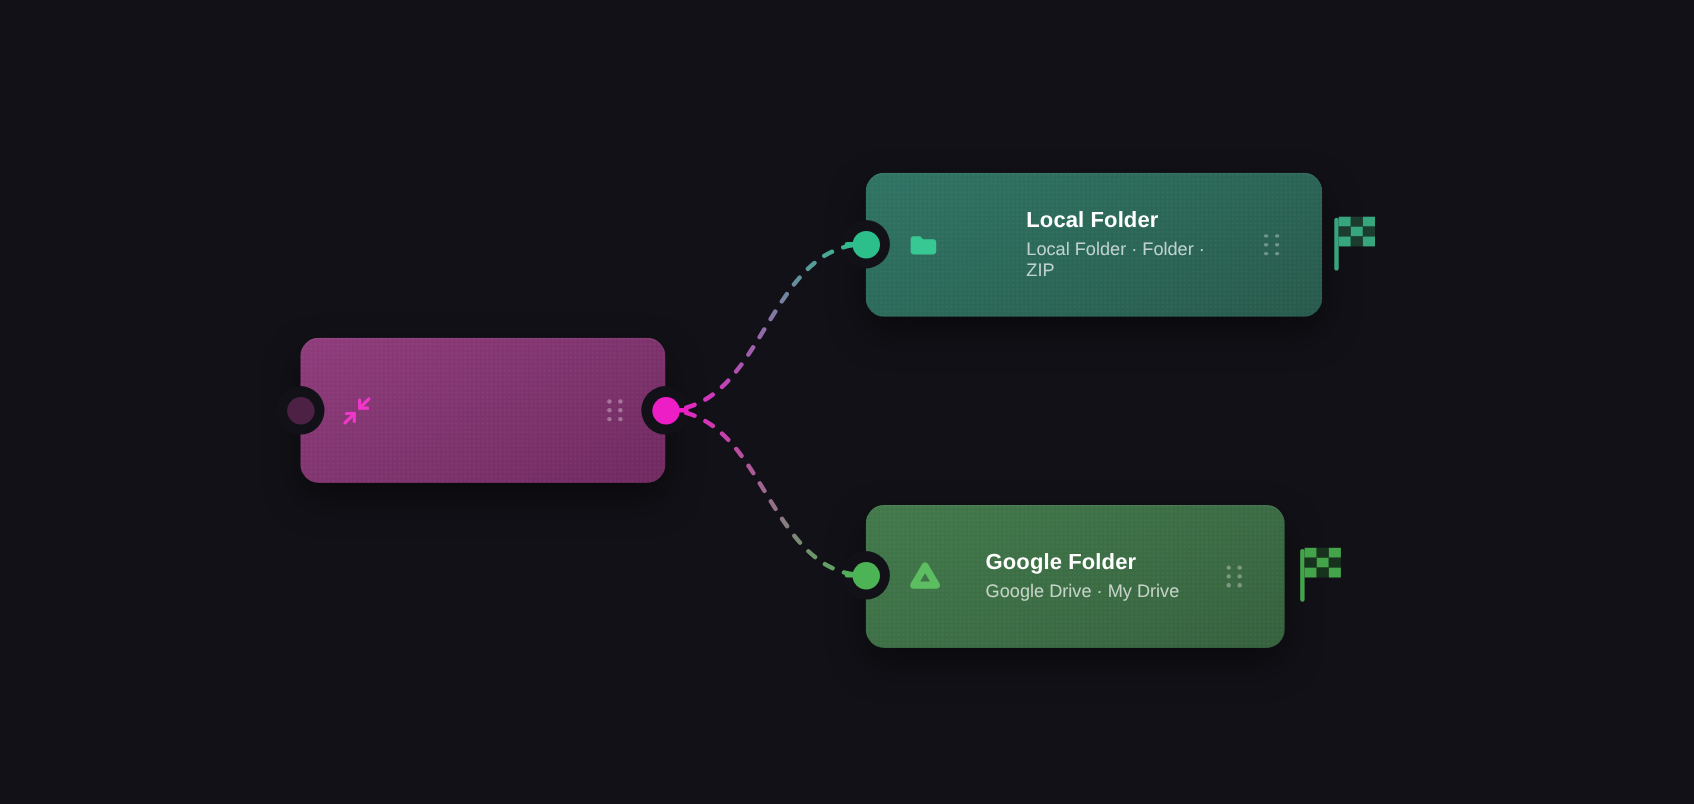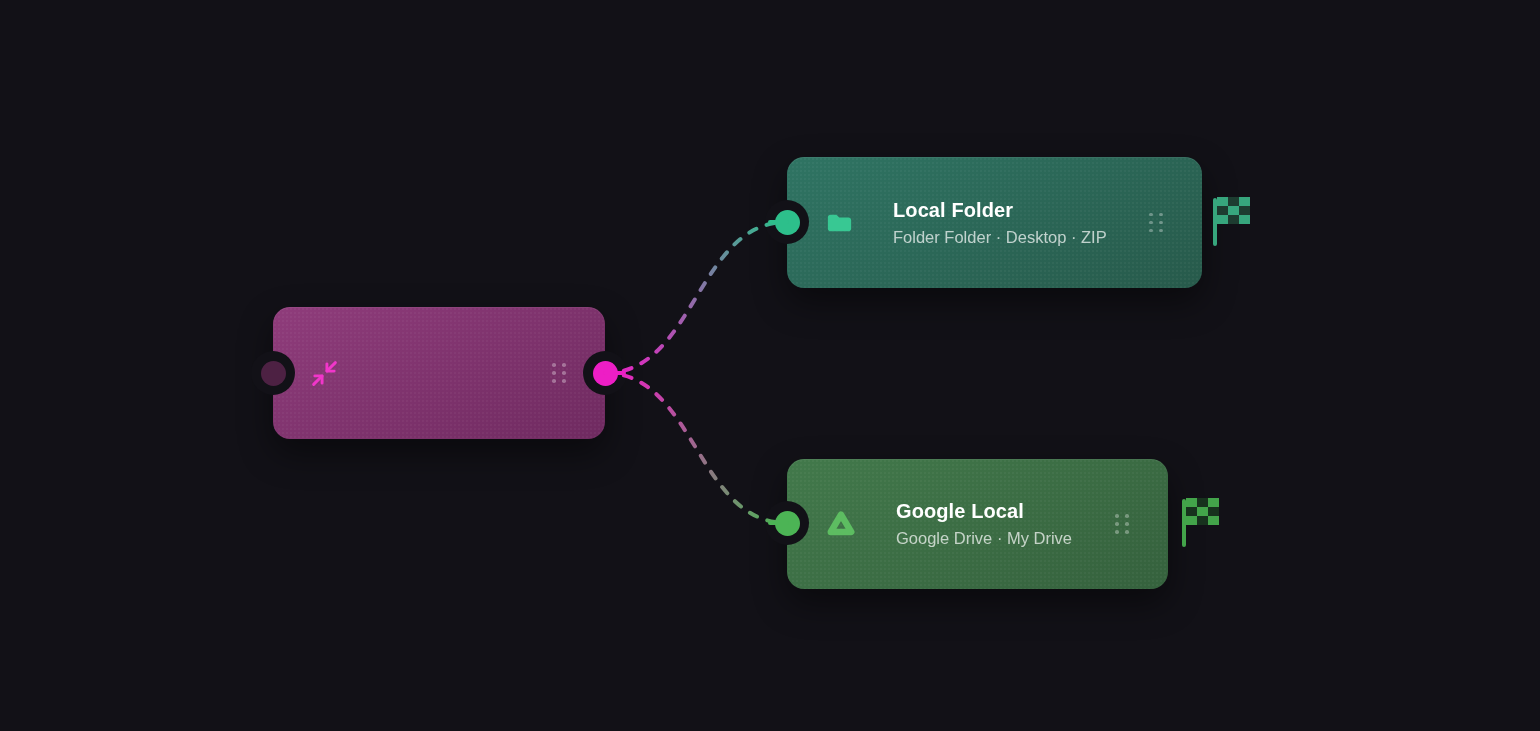--- a/index.html
+++ b/index.html
@@ -23,21 +23,21 @@
     display:flex; align-items:center;
     border-radius:17px;
     padding:0 39px 0 37px;
     background-image:
       radial-gradient(rgba(255,255,255,0.035) 1px, transparent 1.3px),
       linear-gradient(152deg, var(--from), var(--to));
     background-size:4px 4px, 100% 100%;
     box-shadow: 0 14px 34px rgba(0,0,0,0.45), inset 0 1px 0 rgba(255,255,255,0.07);
   }
   #node-compress     { left:273px; top:307px; width:332px; height:132px; }
-  #node-local-folder { left:787px; top:157px; width:415px; height:131px; }
+  #node-local-folder { left:787px; top:157px; width:415px; height:131px;gap:40px; }
   #node-google-drive { left:787px; top:459px; width:381px; height:130px; }
 
   .node-icon { flex:0 0 auto; display:flex; align-items:center; justify-content:center; }
   .node-icon svg { display:block; }
 
   .node-text { margin-left:38px; }
   .node-title {
     color:#ffffff; font-size:20px; font-weight:700; line-height:1.1; letter-spacing:.1px;
   }
   .node-subtitle {
@@ -124,40 +124,40 @@
   </div>
 
   <div class="node" id="node-local-folder" style="--from: #2f7463; --to: #275a4b;">
     <span class="node-icon" style="color: rgb(56, 200, 147);">
       <svg width="31" height="31" viewBox="0 0 24 24" fill="currentColor">
         <path d="M3 8 C3 6.9 3.9 6 5 6 L9.6 6 L11.8 8.2 L19 8.2 C20.1 8.2 21 9.1 21 10.2 L21 16.8 C21 17.9 20.1 18.8 19 18.8 L5 18.8 C3.9 18.8 3 17.9 3 16.8 Z"></path>
       </svg>
     </span>
     <div class="node-text">
       <div class="node-title">Local Folder</div>
-      <div class="node-subtitle">Folder Folder · Desktop · ZIP</div>
+      <div class="node-subtitle">Local Folder · Folder · ZIP</div>
     </div>
     <span class="drag-handle">
       <span class="dot"></span>
         <span class="dot"></span>
       <span class="dot"></span>
         <span class="dot"></span>
       <span class="dot"></span>
         <span class="dot"></span>
     </span>
   </div>
 
   <div class="node" id="node-google-drive" style="--from: #42794b; --to: #35613d;">
     <span class="node-icon" style="color: rgb(93, 189, 97);">
       <svg width="34" height="34" viewBox="0 0 24 24" fill="none" stroke="currentColor" stroke-width="4.6" stroke-linejoin="round">
         <path d="M12 5.4 L19.2 17.6 L4.8 17.6 Z"></path>
       </svg>
     </span>
     <div class="node-text">
-      <div class="node-title">Google Local</div>
+      <div class="node-title">Google Folder</div>
       <div class="node-subtitle">Google Drive · My Drive</div>
     </div>
     <span class="drag-handle">
       <span class="dot"></span>
         <span class="dot"></span>
       <span class="dot"></span>
         <span class="dot"></span>
       <span class="dot"></span>
         <span class="dot"></span>
     </span>

